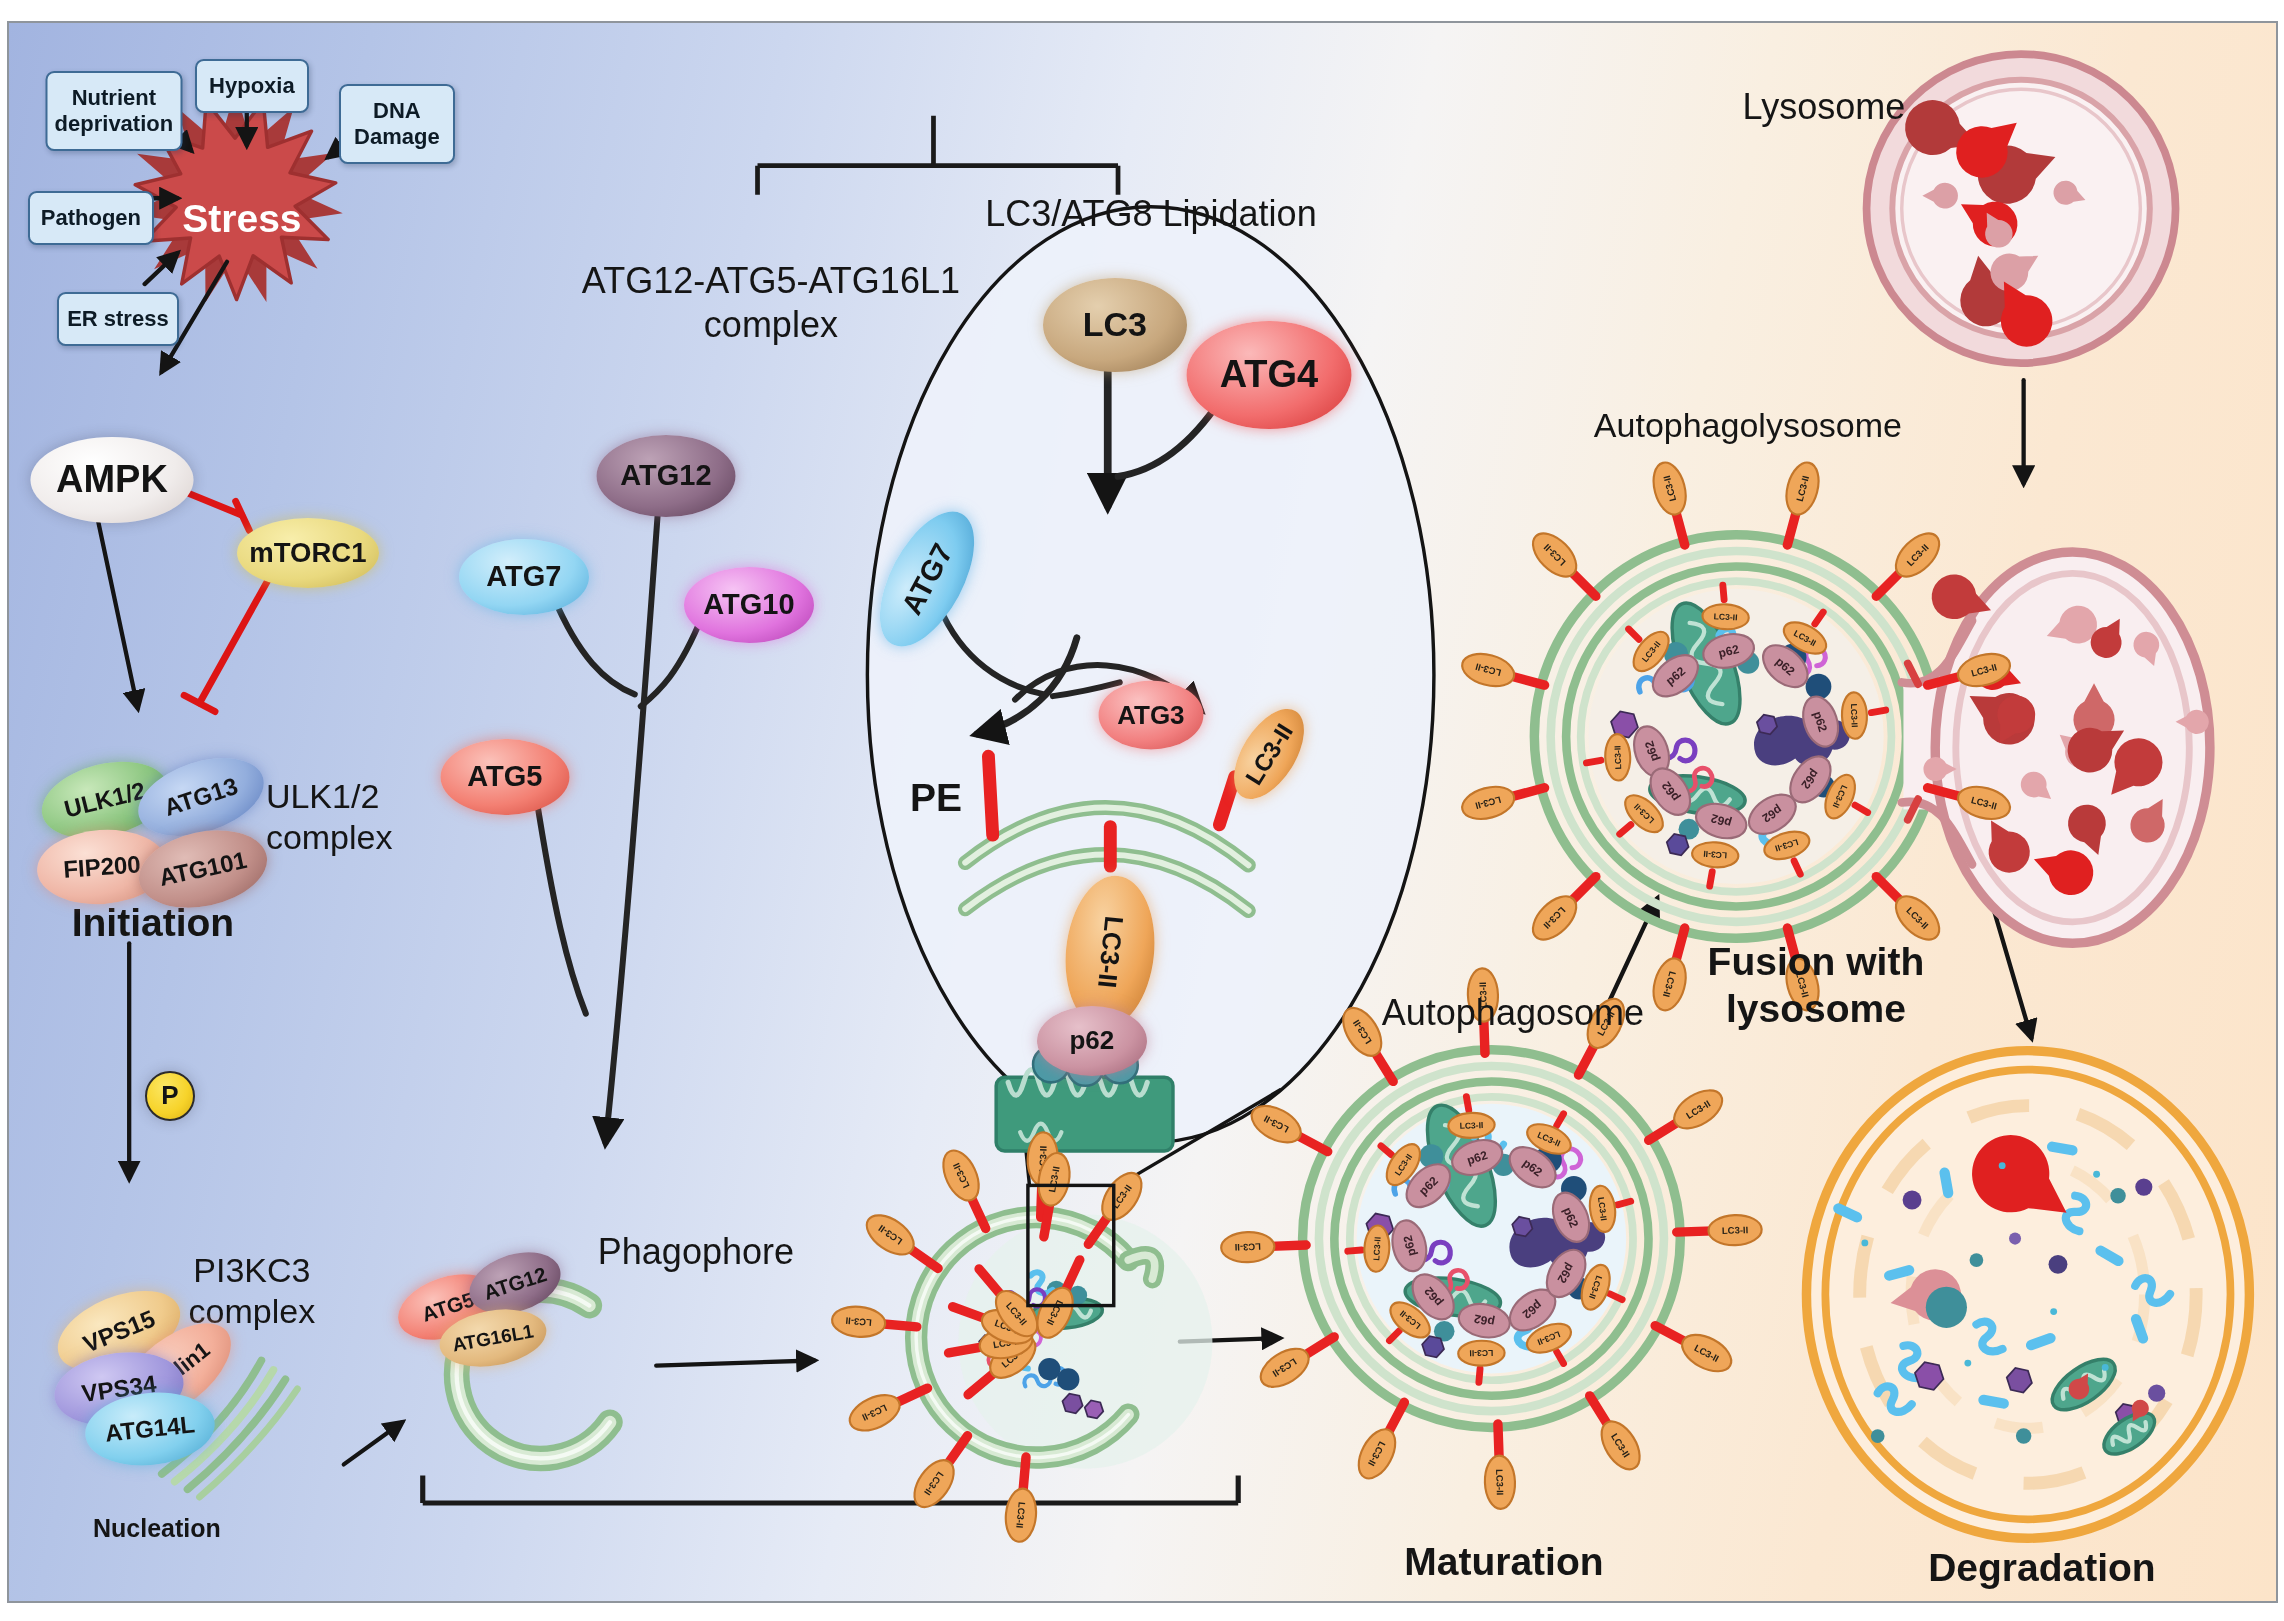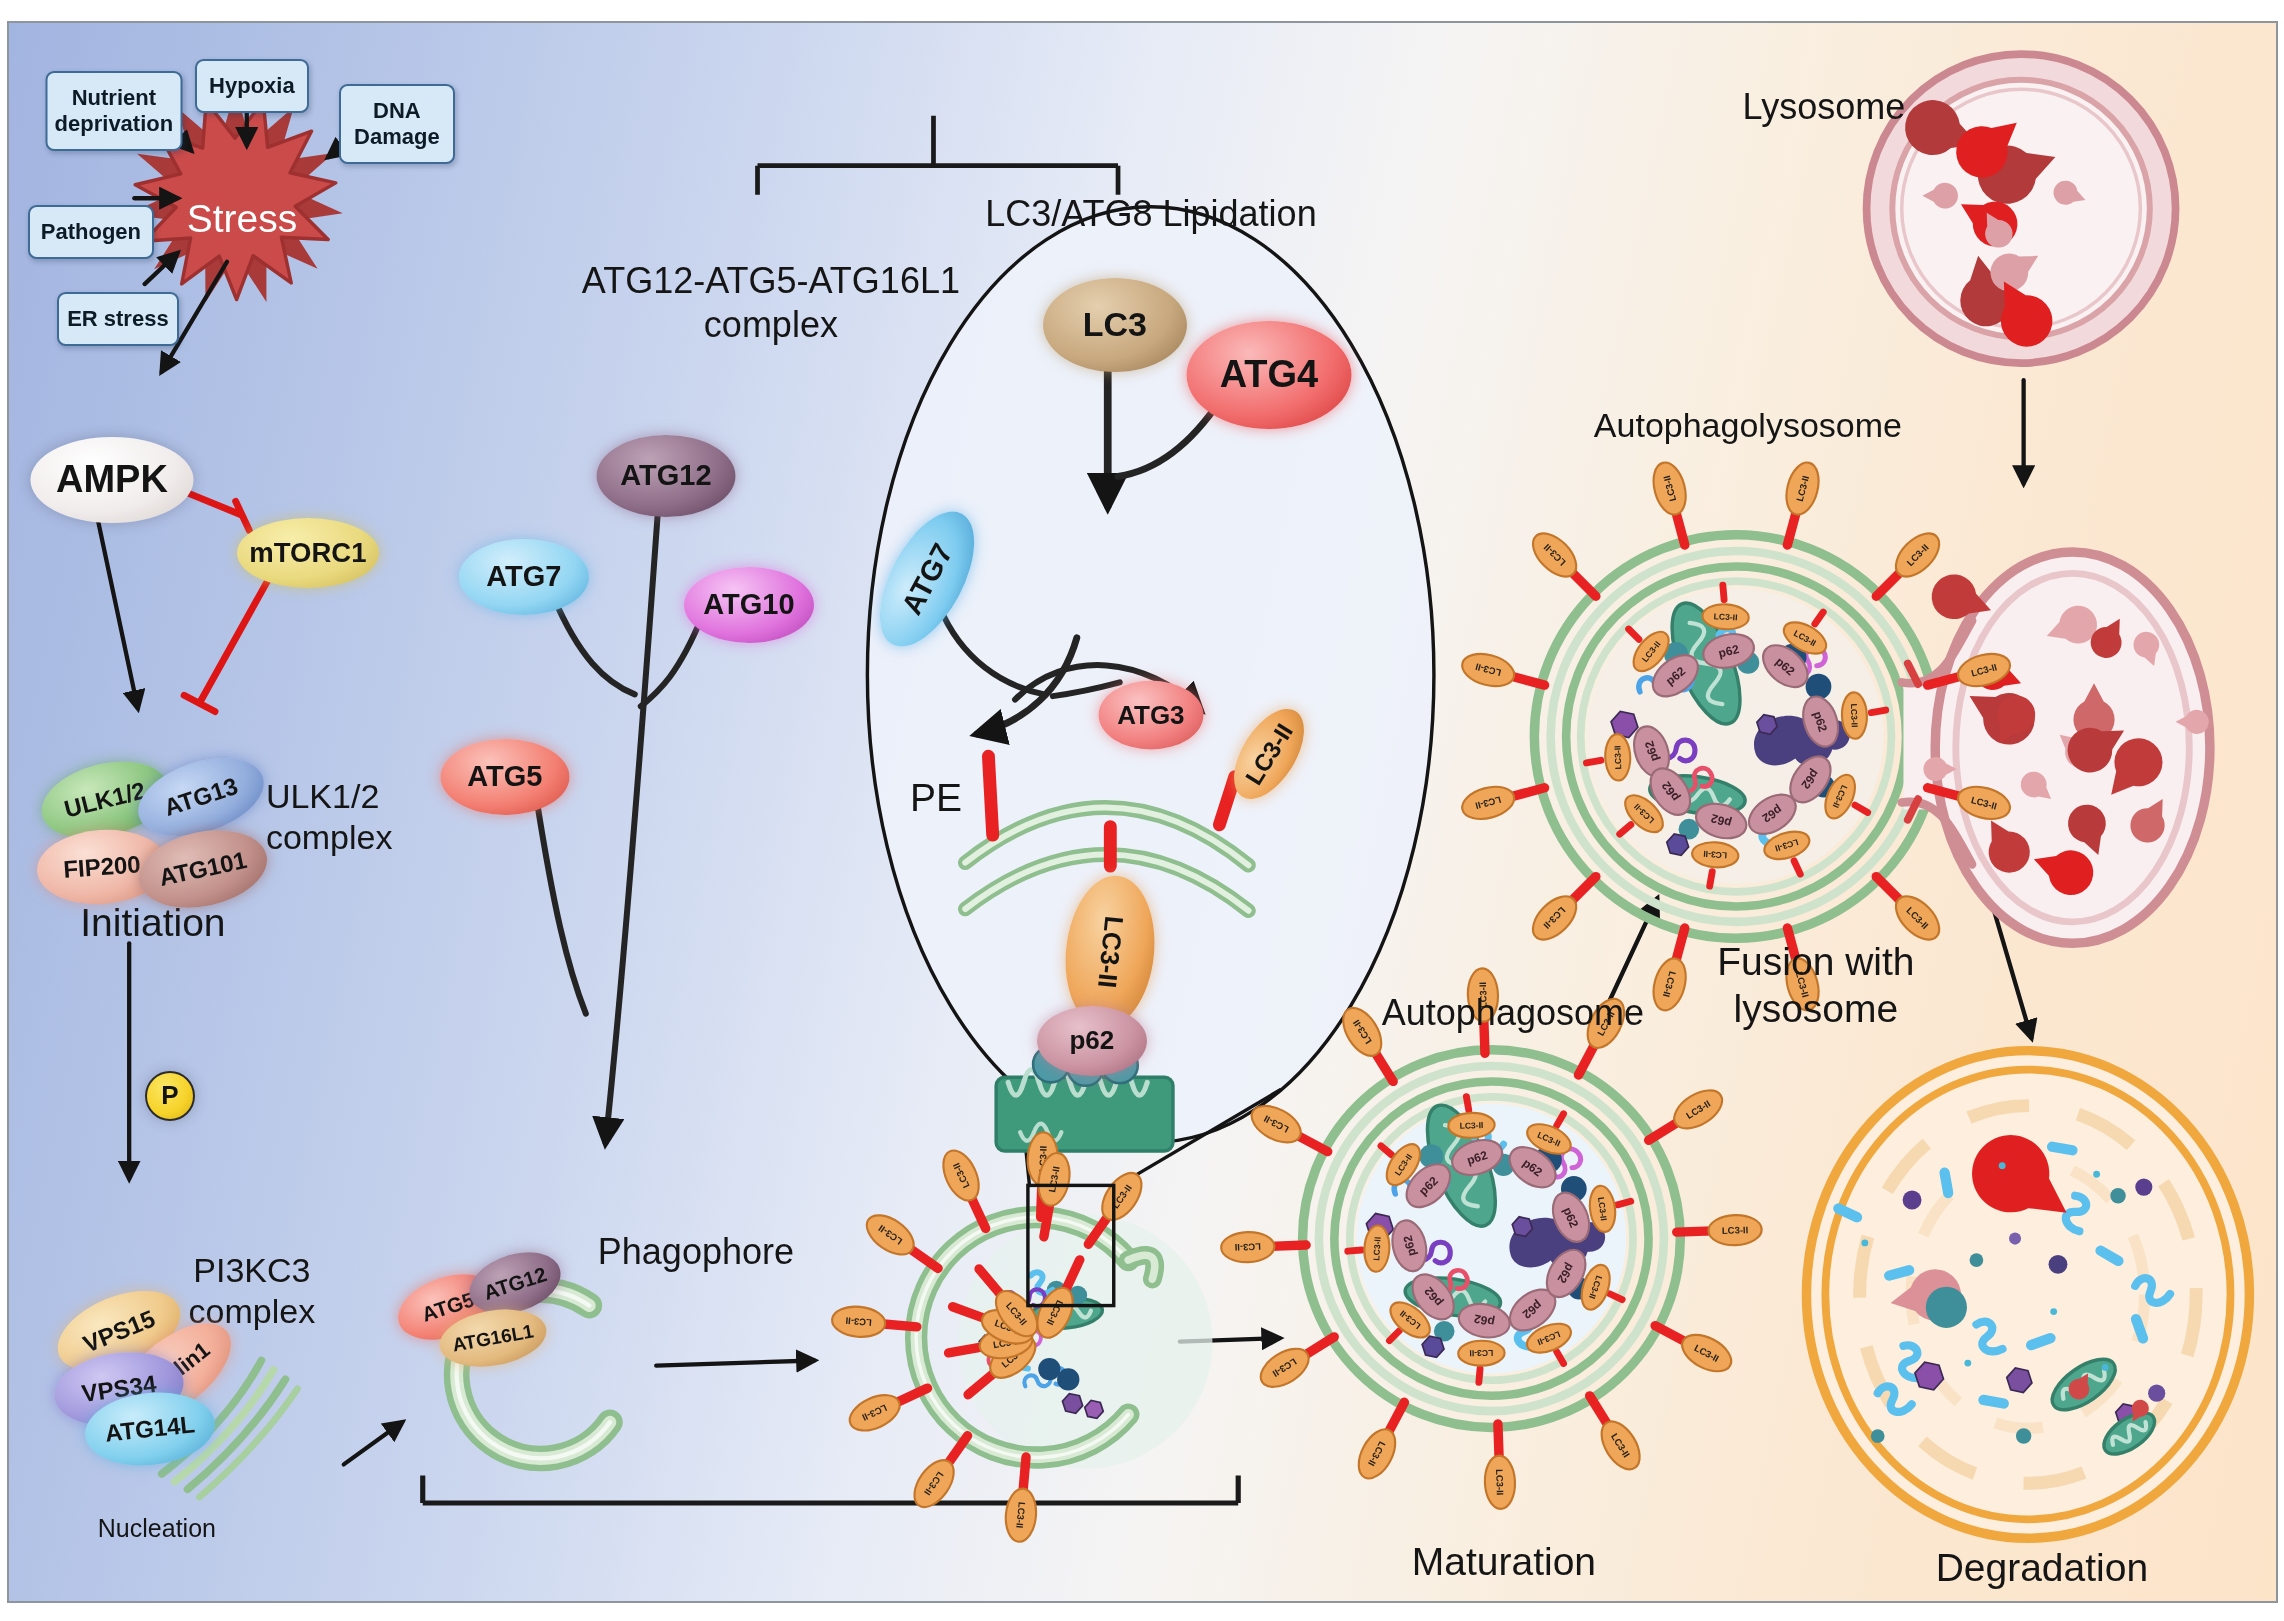--- a/index.html
+++ b/index.html
@@ -2,21 +2,21 @@
 <html style="font-size:13.7px"><head>
 <meta charset="utf-8">
 <style>
   html,body{margin:0;padding:0;background:#ffffff;}
   body{width:2284px;height:1621px;position:relative;font-family:"Liberation Sans",sans-serif;overflow:hidden;}
   #stage{position:absolute;left:6.9px;top:20.6px;width:2267px;height:1578px;
     border:2.6px solid #8f959c;
     background:linear-gradient(102deg,#a2b4e0 0%,#b4c4e7 14%,#ccd7ef 30%,#e6ebf6 44%,#f5f4f4 55%,#f9efe1 68%,#fbe8d2 82%,#fce4c9 100%);}
   #deco{position:absolute;left:0;top:0;font-family:"Liberation Sans",sans-serif;}
   .lbl{position:absolute;transform:translate(-50%,-50%);white-space:pre-line;text-align:center;color:#151515;line-height:1.22;}
-  .lbl.bold{font-weight:normal;}
+  .lbl.bold{font-weight:bold;}
   .lbl.left{text-align:left;transform:translate(0,-50%);}
   .lbl.white{color:#ffffff;}
   .blob{position:absolute;display:flex;align-items:center;justify-content:center;border-radius:50%;
     font-weight:bold;color:var(--fg,#141414);text-align:center;
     transform:translate(-50%,-50%) rotate(var(--rot,0deg));
     background:radial-gradient(ellipse at 38% 30%,var(--b1),var(--b2) 58%,var(--b3) 100%);
     box-shadow:0 0 13.7px var(--glow,rgba(40,40,60,.25));}
   .blob span{display:block;}
   .inbox{position:absolute;display:flex;align-items:center;justify-content:center;text-align:center;
     transform:translate(-50%,-50%);background:#d7e9f7;border:2.6px solid #3e6b95;border-radius:8.6px;
@@ -704,21 +704,21 @@
 lysosome</div>
   <div class="lbl bold" style="left:2033px;top:1545px;font-size:39px">Degradation</div>
   <div class="lbl bold" style="left:927px;top:775px;font-size:39px">PE</div>
   <div class="lbl bold white" style="left:233px;top:196px;font-size:39px">Stress</div>
 
   <div class="inbox" style="left:105px;top:88px;width:133px;height:76px">Nutrient
 deprivation</div>
   <div class="inbox" style="left:243px;top:63px;width:110px;height:50px">Hypoxia</div>
   <div class="inbox" style="left:388px;top:101px;width:112px;height:76px">DNA
 Damage</div>
-  <div class="inbox" style="left:82px;top:209px;width:122px;height:50px">Pathogen</div>
+  <div class="inbox" style="left:82px;top:195px;width:122px;height:50px">Pathogen</div>
   <div class="inbox" style="left:109px;top:296px;width:118px;height:50px">ER stress</div>
 
   <div class="blob" style="left:103px;top:457px;width:163px;height:86px;font-size:38px;--b1:#ffffff;--b2:#f0eceb;--b3:#d5cbc8">AMPK</div>
   <div class="blob" style="left:299px;top:530px;width:142px;height:70px;font-size:27.5px;--b1:#f8eeab;--b2:#e9d97e;--b3:#c9b351;--glow:rgba(210,190,80,.6)">mTORC1</div>
   <div class="blob" style="left:161px;top:1073px;width:46px;height:46px;font-size:26px;--b1:#fbe764;--b2:#f7d32a;--b3:#d8ae12;border:2.6px solid #2b2b2b">P</div>
 
   <div class="blob" style="left:96px;top:777px;width:129px;height:72px;font-size:24px;--rot:-14deg;--b1:#c8e8ba;--b2:#8cc680;--b3:#559a4e;--glow:rgba(90,160,80,.55)">ULK1/2</div>
   <div class="blob" style="left:192px;top:774px;width:130px;height:70px;font-size:24px;--rot:-18deg;--b1:#c6d8f4;--b2:#93aedd;--b3:#5a7abc;--glow:rgba(90,120,190,.55)">ATG13</div>
   <div class="blob" style="left:93px;top:844px;width:130px;height:74px;font-size:24px;--rot:-4deg;--b1:#fbe0d5;--b2:#efb6a6;--b3:#cf8a77;--glow:rgba(220,140,120,.55)">FIP200</div>
   <div class="blob" style="left:194px;top:846px;width:130px;height:74px;font-size:24px;--rot:-12deg;--b1:#e0bcb6;--b2:#c18f89;--b3:#92605c;--glow:rgba(150,95,90,.55)">ATG101</div>

